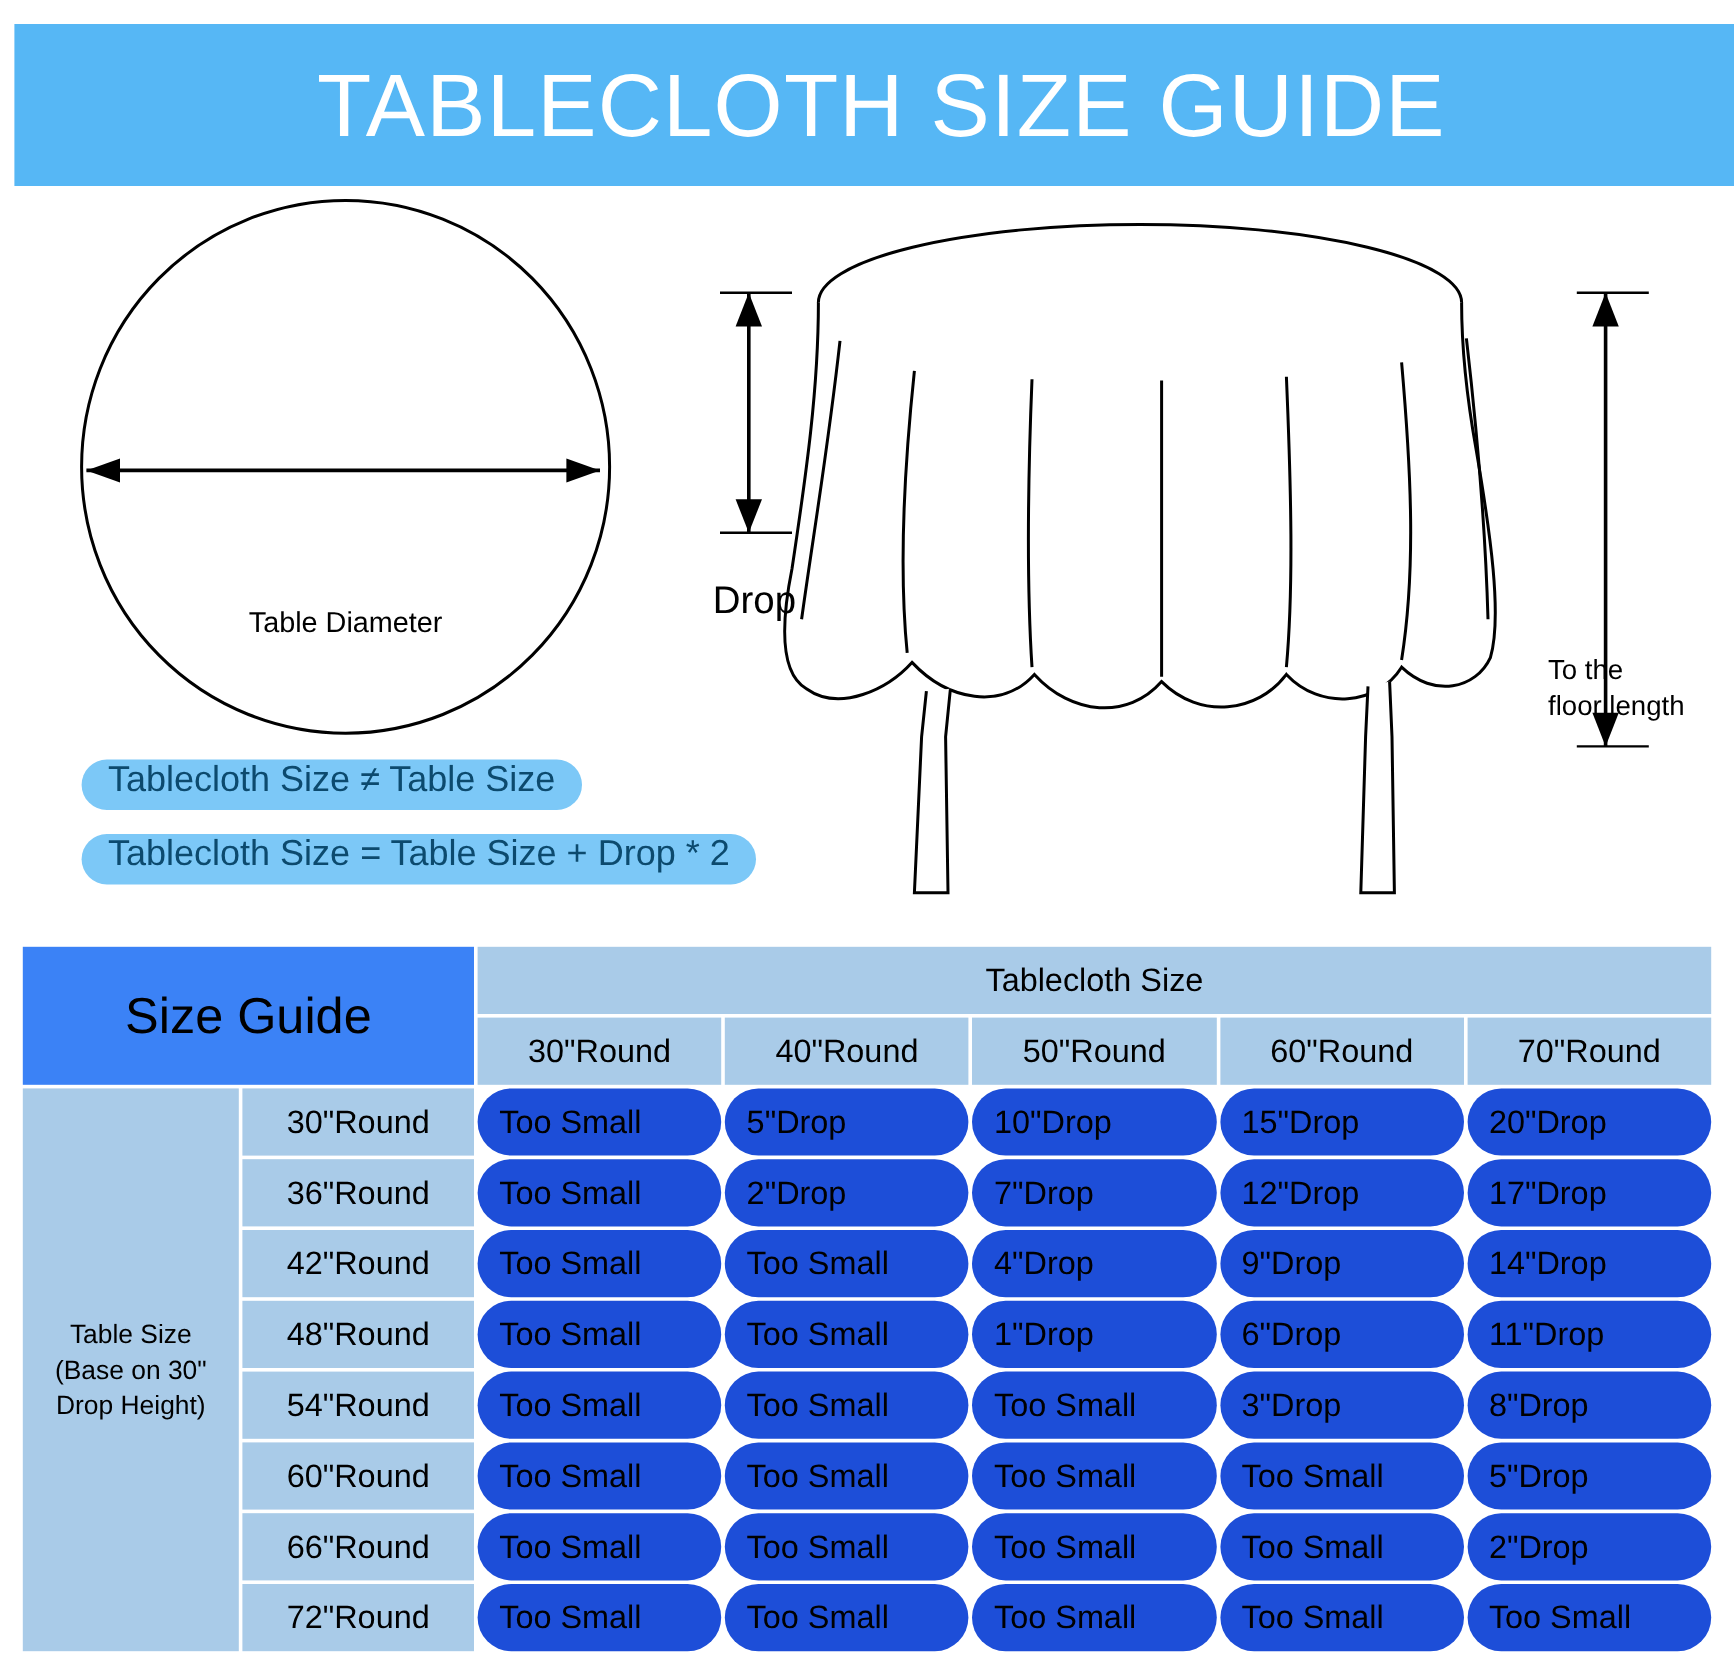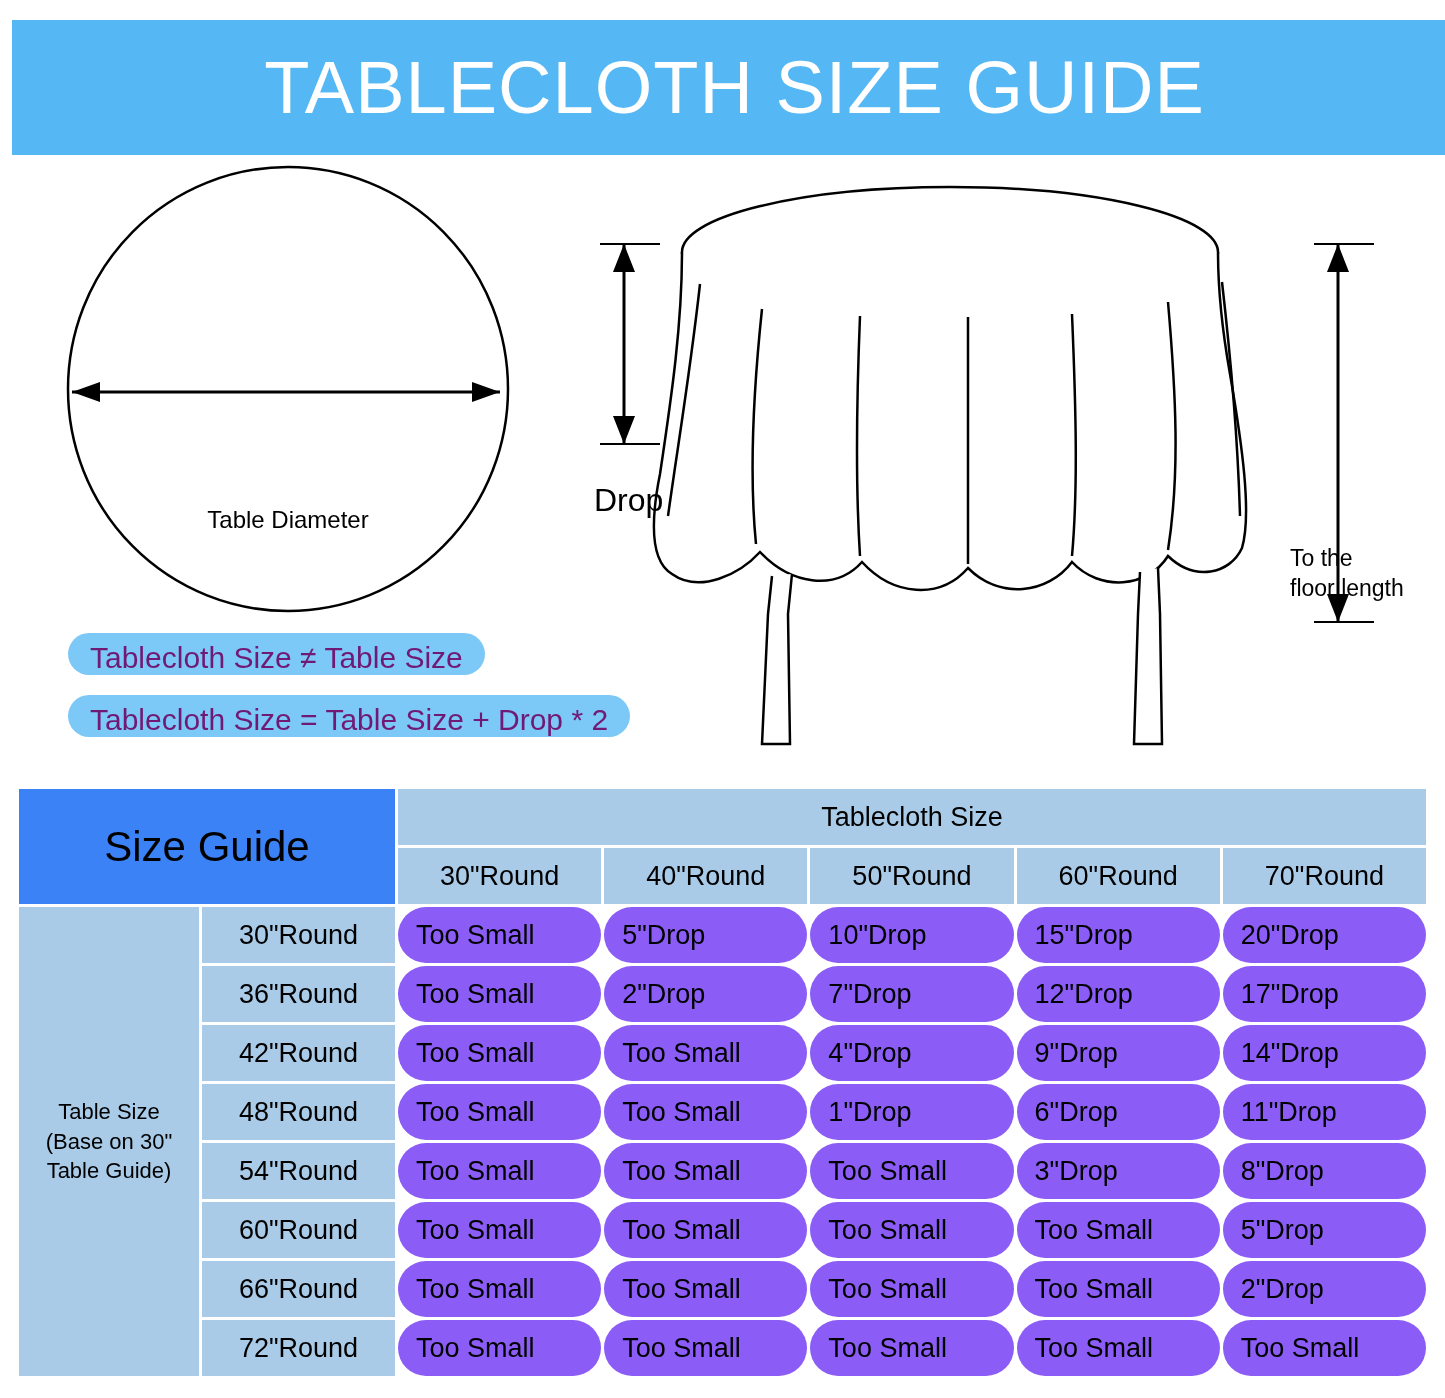--- a/index.html
+++ b/index.html
@@ -71,23 +71,23 @@
     line-height: 1.3;
     text-align: left;
   }
 
   
   .pill {
     position: absolute;
     background: #7cc8f7;
     border-radius: 22px;
     font-size: 30px;
-    color: #701a75;
+    color: #0c4a6e;
     display: flex;
-    align-items: flex-end;
+    align-items: flex-start;
     padding: 0 22px;
     height: 42px;
     white-space: nowrap;
   }
   .pill-1 { left: 68px; top: 633px; }
   .pill-2 { left: 68px; top: 695px; }
 
   
   .guide-table {
     position: absolute;
@@ -126,21 +126,21 @@
     text-align: center;
   }
   td.side-head {
     background: #a9cbe8;
     font-size: 22px;
     line-height: 1.35;
     text-align: center;
     width: 160px;
   }
   td.cell {
-    background: #8b5cf6;
+    background: #1d4ed8;
     font-size: 27px;
     text-align: left;
     padding-left: 18px;
     border-radius: 28px;
   }
 </style>
 </head>
 <body>
 
 <div class="banner">
@@ -224,21 +224,21 @@
       <td class="col-head">40"Round</td>
       <td class="col-head">50"Round</td>
       <td class="col-head">60"Round</td>
       <td class="col-head">70"Round</td>
     </tr>
 
     <tr>
       <td class="side-head" rowspan="8">
         <span>Table Size</span><br>
         <span>(Base on 30"</span><br>
-        <span>Table Guide)</span>
+        <span>Drop Height)</span>
       </td>
       <td class="row-head">30"Round</td>
       <td class="cell">Too Small</td>
       <td class="cell">5"Drop</td>
       <td class="cell">10"Drop</td>
       <td class="cell">15"Drop</td>
       <td class="cell">20"Drop</td>
     </tr>
 
     <tr>

